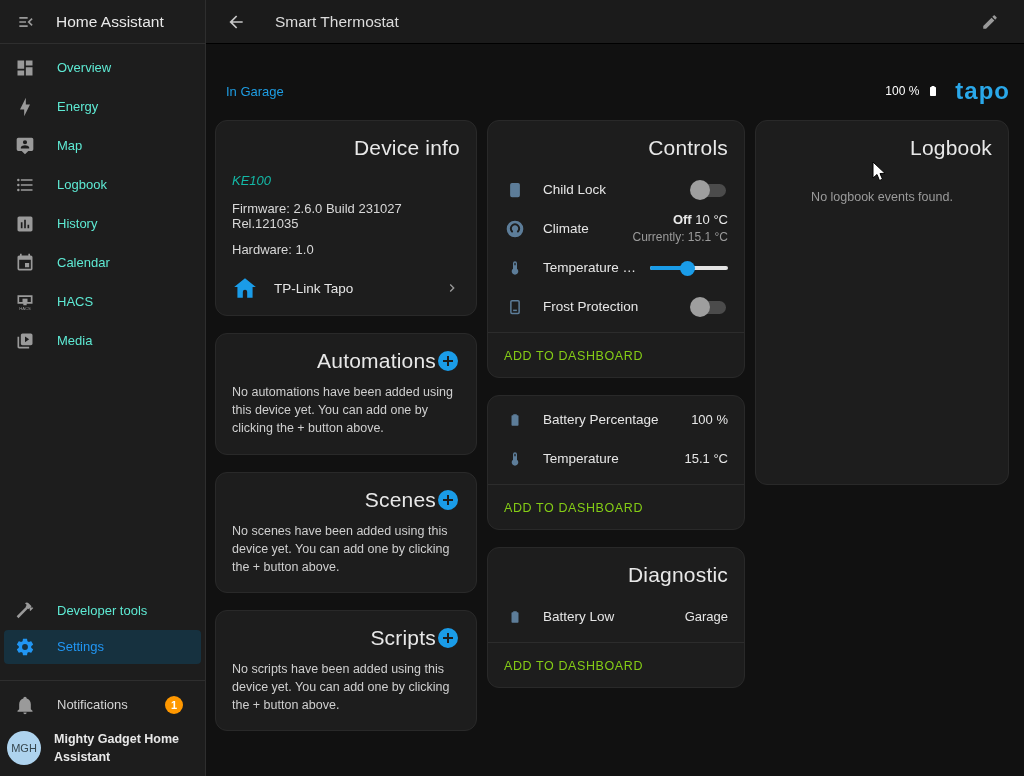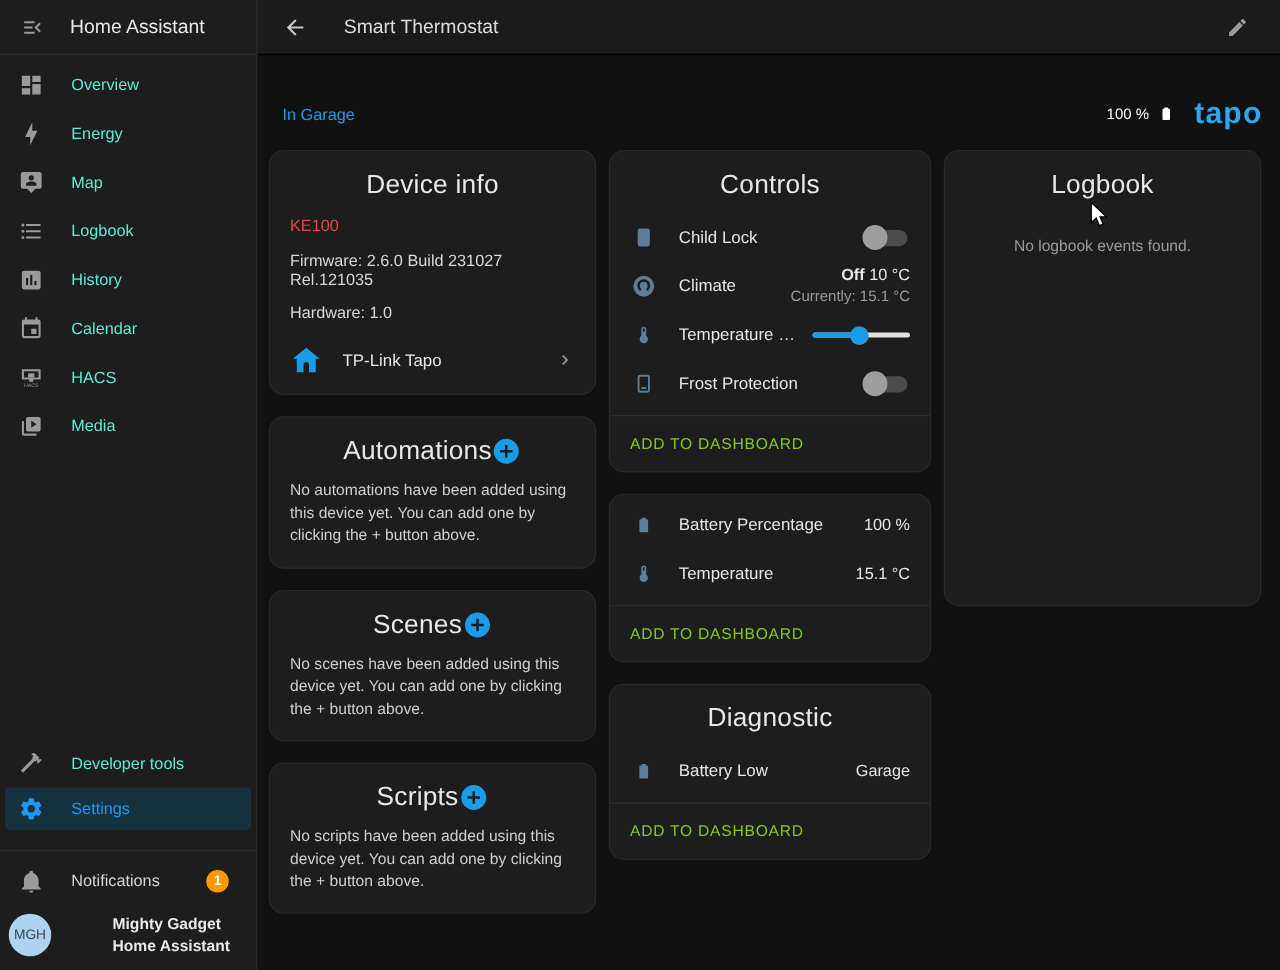--- a/index.html
+++ b/index.html
@@ -23,21 +23,21 @@
   .nav-item.selected { background:#16313f; border-radius:4px; margin:0 4px; padding-left:11px; height:34px; }
   .nav-item.selected .lbl { color:#2196f3; }
   .sb-divider { border-top:1px solid #2e2e2e; margin-top:16px; }
   .notif-row { height:38px; display:flex; align-items:center; gap:22px; padding-left:15px; margin-top:5px; cursor:pointer; position:relative; }
   .notif-row .lbl { font-size:13px; font-weight:500; color:#d4d4d4; }
   .badge { position:absolute; right:22px; top:10px; min-width:18px; height:18px; border-radius:9px;
     background:#ff9800; color:#fff; font-size:11px; font-weight:700; display:flex; align-items:center; justify-content:center; padding:0 4px; }
   .user-row { display:flex; align-items:center; gap:13px; padding:6px 8px 10px 7px; cursor:pointer; }
   .avatar { width:34px; height:34px; border-radius:50%; background:#aed3ee; color:#37474f;
     font-size:11px; font-weight:500; display:flex; align-items:center; justify-content:center; flex:0 0 34px; }
-  .user-name { font-size:12.5px; font-weight:700; color:#e8e8e8; line-height:1.45; max-width:130px;margin-left:36px; }
+  .user-name { font-size:12.5px; font-weight:700; color:#e8e8e8; line-height:1.45; max-width:130px; }
 
   
   .main { flex:1; display:flex; flex-direction:column; }
   .appbar { height:44px; background:#1b1b1b; display:flex; align-items:center; border-bottom:1px solid #000; }
   .back-btn { width:24px; height:24px; margin-left:18px; cursor:pointer; display:flex; align-items:center; justify-content:center; }
   .appbar-title { margin-left:27px; font-size:15.5px; font-weight:500; color:#dcdcdc; }
   .appbar-spacer { flex:1; }
   .edit-btn { width:24px; height:24px; margin-right:22px; cursor:pointer; display:flex; align-items:center; justify-content:center; }
 
   .content { flex:1; background:#111; position:relative; }
@@ -45,27 +45,27 @@
   .area-link { color:#1e9de3; font-size:13px; cursor:pointer; text-decoration:none; }
   .topbar-right { margin-left:auto; display:flex; align-items:center; gap:8px; }
   .battery-pct { font-size:12px; color:#fff; }
   .brand { font-size:24px; font-weight:700; color:#2aa8ea; letter-spacing:1px; margin-left:8px; }
 
   .columns { display:flex; gap:10px; padding:16px 13px 0 9px; align-items:flex-start; }
   .col { display:flex; flex-direction:column; gap:17px; }
   .col1 { width:262px; } .col2 { width:258px; } .col3 { width:254px; }
 
   .card { background:#1d1d1d; border:1px solid #292929; border-radius:12px; overflow:hidden; }
-  .card-title-row { display:flex; align-items:center; justify-content:center; padding:15px 16px 6px 16px; }
+  .card-title-row { display:flex; align-items:center; justify-content:flex-end; padding:15px 16px 6px 16px; }
   .card-title { font-size:21px; font-weight:400; color:#e8e8e8; letter-spacing:0.2px; }
   .plus-btn { width:24px; height:24px; cursor:pointer; }
 
   
   .di-body { padding:6px 16px 14px 16px; }
-  .di-dim { font-size:13px; color:#ef4444; line-height:1.4; }
+  .di-dim { font-size:13px; color:#14b8a6; line-height:1.4;font-style:italic; }
   .di-line { font-size:13px; color:#d8d8d8; margin-top:11px; }
   .integration-row { display:flex; align-items:center; gap:16px; margin-top:18px; cursor:pointer; }
   .integration-name { font-size:13.5px; color:#e6e6e6; flex:1; }
 
   .empty-text { font-size:12.5px; color:#cfcfcf; line-height:1.45; padding:4px 16px 16px 16px; }
 
   
   .rows { padding:4px 0 6px 0; }
   .erow { display:flex; align-items:center; height:39px; padding:0 16px; }
   .erow .eicon { flex:0 0 22px; margin-right:17px; display:flex; align-items:center; justify-content:center; }

